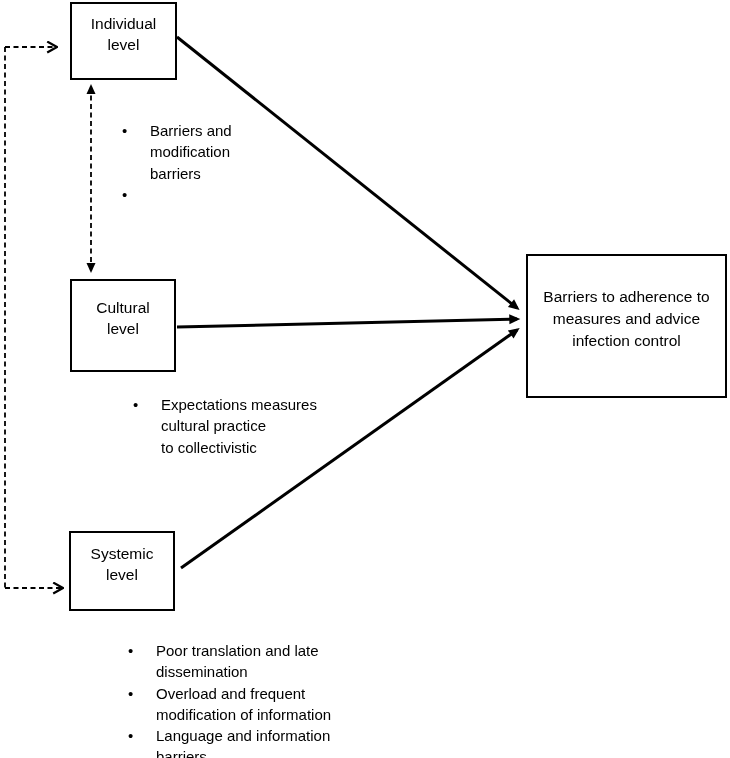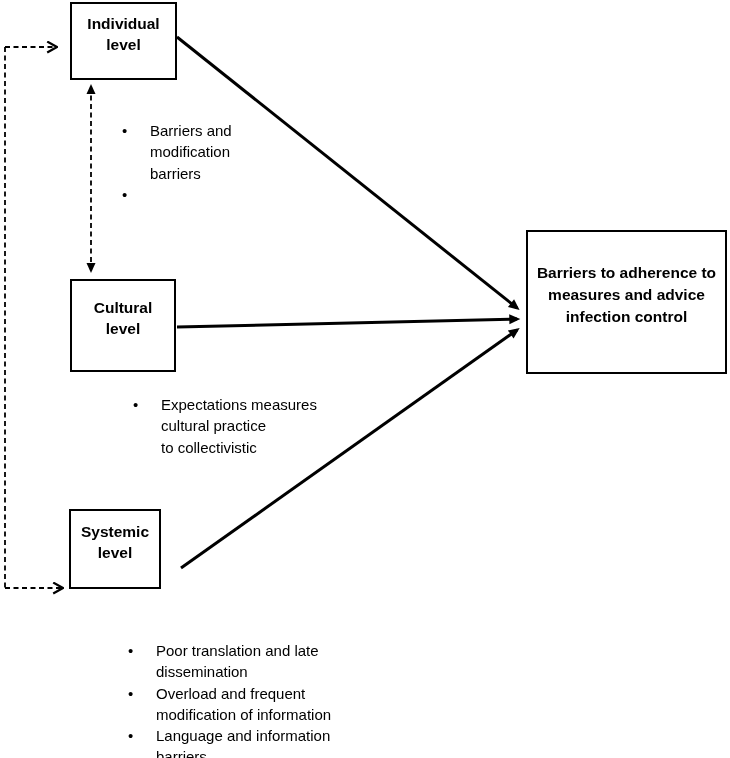--- a/index.html
+++ b/index.html
@@ -25,26 +25,25 @@
     box-sizing: border-box;
     border: 2px solid #000000;
     background: #ffffff;
     display: flex;
     align-items: center;
     justify-content: center;
     text-align: center;
     padding-bottom: 15px;
     font-size: 15.5px;
     line-height: 21px;
-    font-weight: bold;
   }
   .box-individual { left: 70px;  top: 2px;   width: 107px; height: 78px;  }
   .box-cultural   { left: 70px;  top: 279px; width: 106px; height: 93px;  }
-  .box-systemic   { left: 69px;  top: 509px; width: 92px; height: 80px;  }
-  .box-outcome    { left: 526px; top: 230px; width: 201px; height: 144px; line-height: 22px; }
+  .box-systemic   { left: 69px;  top: 531px; width: 106px; height: 80px;  }
+  .box-outcome    { left: 526px; top: 254px; width: 201px; height: 144px; line-height: 22px; }
 
   .bullets {
     position: absolute;
     font-size: 15px;
     line-height: 21.3px;
   }
   .bullet-item { display: flex; }
   .dot { flex: 0 0 28px; width: 28px; }
   .list-individual { left: 122px; top: 120px; width: 240px; }
   .list-cultural   { left: 133px; top: 394px; width: 240px; }

